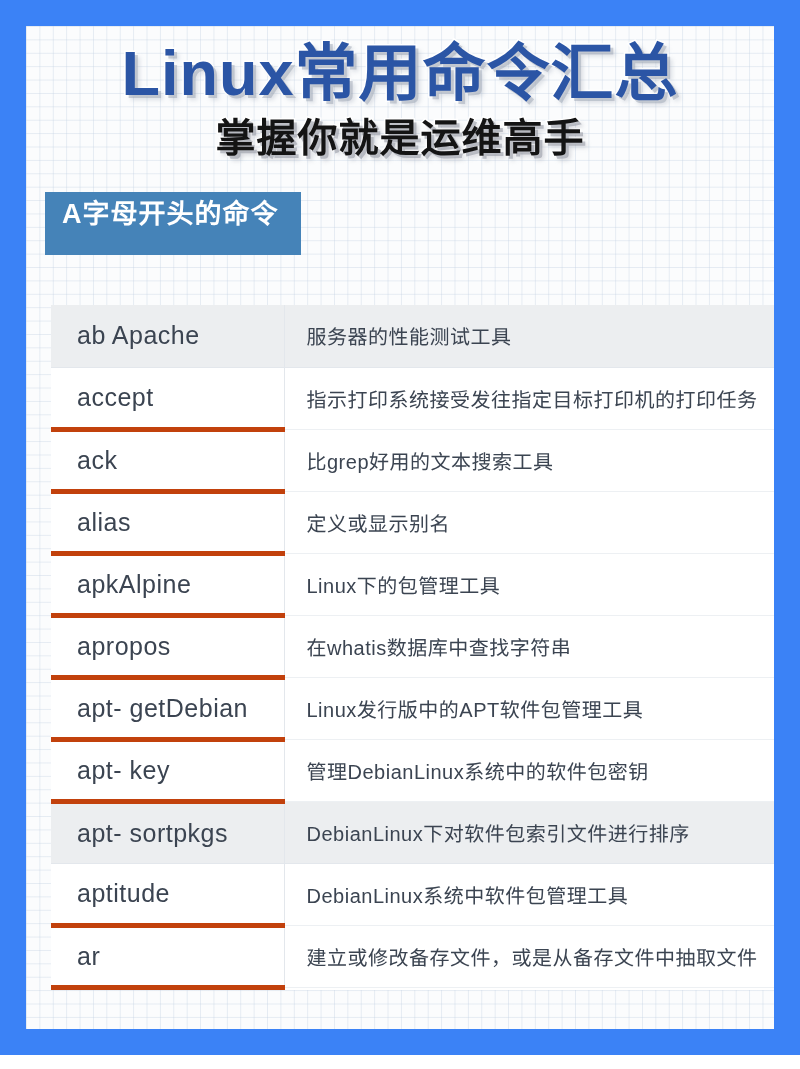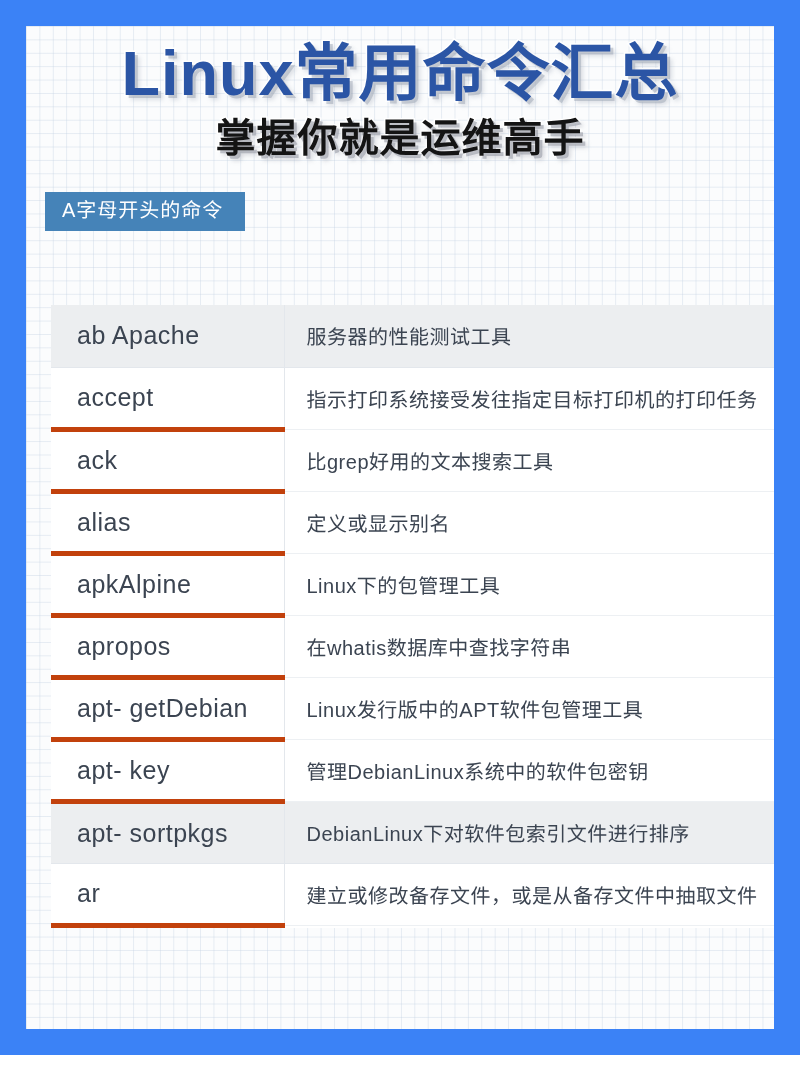--- a/index.html
+++ b/index.html
@@ -69,25 +69,25 @@
     text-shadow:
        3px 3px 0 rgba(145,150,160,0.55),
        5px 5px 4px rgba(145,150,160,0.35);
     white-space: nowrap;
   }
 
   
   .section-header {
     display: inline-block;
     margin: 32px 0 0 19px;
-    padding: 7px 22px 9px 17px;
+    padding: 7px 22px 25px 17px;
     background: #4583b8;
     color: #ffffff;
-    font-size: 20px;
-    font-weight: normal;
+    font-size: 27px;
+    font-weight: bold;
     letter-spacing: 1px;
     line-height: 1.15;
     white-space: nowrap;
   }
 
   
   .cmd-table {
     position: absolute;
     left: 25px;
     top: 279px;
@@ -179,20 +179,24 @@
         </tr>
         <tr>
           <td class="cmd">apt- key</td>
           <td class="desc">管理DebianLinux系统中的软件包密钥</td>
         </tr>
         <tr class="alt">
           <td class="cmd">apt-  sortpkgs</td>
           <td class="desc">DebianLinux下对软件包索引文件进行排序</td>
         </tr>
         <tr>
+          <td class="cmd">aptitude</td>
+          <td class="desc">DebianLinux系统中软件包管理工具</td>
+        </tr>
+        <tr>
           <td class="cmd">ar</td>
           <td class="desc">建立或修改备存文件，或是从备存文件中抽取文件</td>
         </tr>
       </tbody>
     </table>
 
   </div>
 </div>
 
 </body></html>

